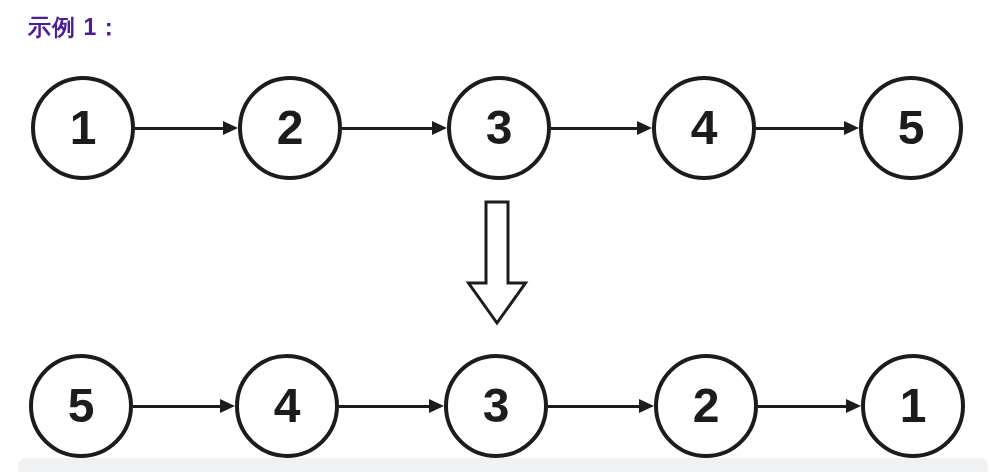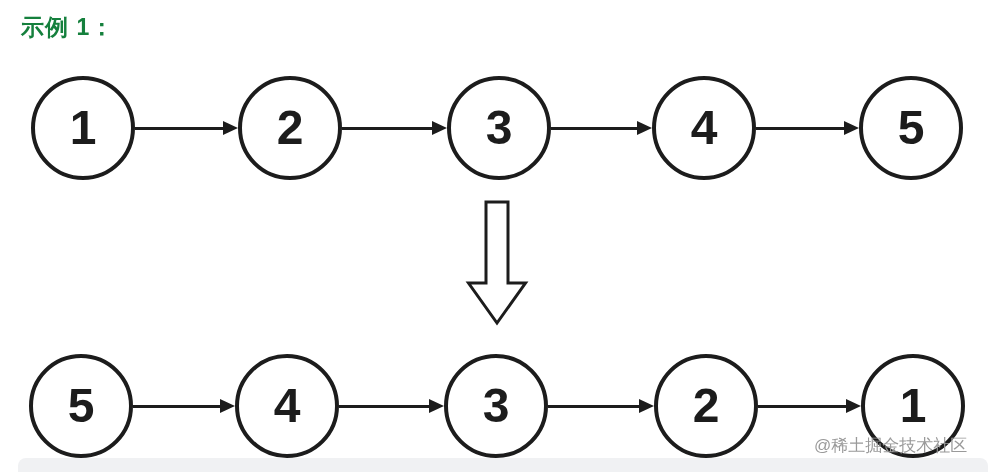--- a/index.html
+++ b/index.html
@@ -6,26 +6,26 @@
   .canvas {
     position: relative;
     width: 994px;
     height: 472px;
     background: #ffffff;
     overflow: hidden;
     font-family: "Liberation Sans", sans-serif;
   }
   .title {
     position: absolute;
-    left: 21px;
+    left: 28px;
     top: 12px;
     margin: 0;
     font-size: 23px;
     font-weight: 700;
-    color: #15803d;
+    color: #4c1d95;
     letter-spacing: 1px;
   }
   .node {
     position: absolute;
     width: 104px;
     height: 104px;
     box-sizing: border-box;
     border: 4px solid #1c1c1c;
     border-radius: 50%;
     background: #ffffff;
@@ -149,17 +149,16 @@
       <span class="shaft"></span>
       <span class="head"></span>
     </div>
   <div class="node b4">2</div>
   <div class="arrow ba4">
       <span class="shaft"></span>
       <span class="head"></span>
     </div>
   <div class="node b5">1</div>
 
-  <div class="watermark">@稀土掘金技术社区</div>
 
   <div class="band"></div>
 
 </div>
 
 </body></html>

